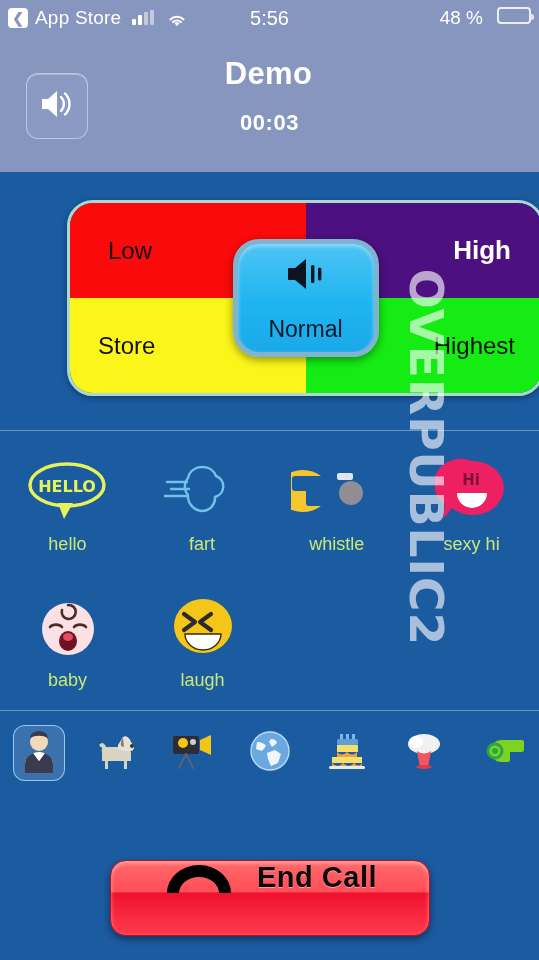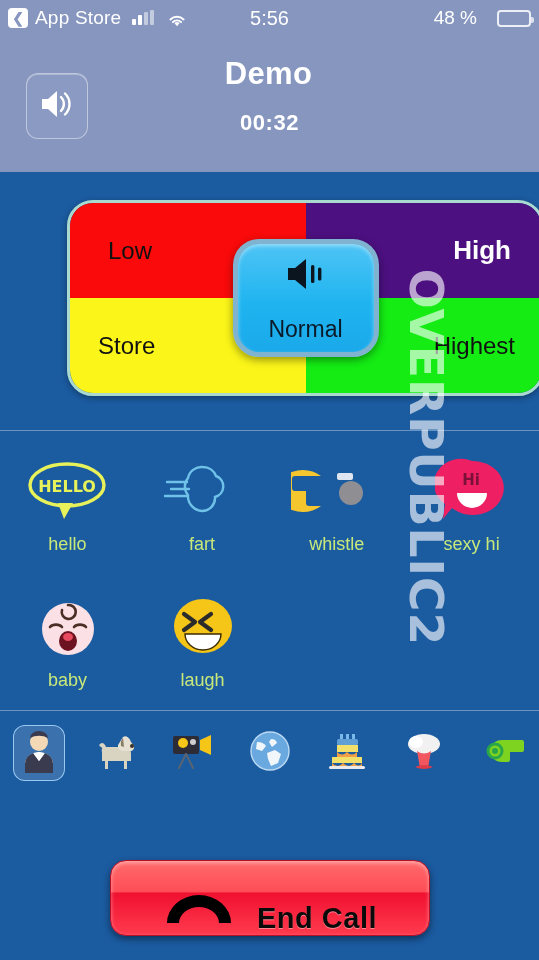--- a/index.html
+++ b/index.html
@@ -45,21 +45,21 @@
   .signal i:nth-child(1){ height: 6px; }
   .signal i:nth-child(2){ height: 10px; }
   .signal i:nth-child(3){ height: 13px; opacity:.5; }
   .signal i:nth-child(4){ height: 15px; opacity:.5; }
   .wifi { margin-left: 6px; width: 20px; height: 15px; position: relative; }
   .sb-center {
     position: absolute; left: 0; right: 0; text-align: center;
     font-size: 20px; font-weight: 500; color: #fff; pointer-events: none;
   }
   .sb-right {
-    margin-left: auto; display: flex; align-items: center; gap: 20px;
+    margin-left: auto; display: flex; align-items: flex-start; gap: 14px;
     padding-right: 8px; font-size: 19px;
   }
   .battery {
     width: 34px; height: 17px;
     border: 2px solid rgba(255,255,255,.85);
     border-radius: 4px;
     position: relative;
     padding: 2px;
   }
   .battery::after {
@@ -194,21 +194,21 @@
 
   
   .endcall {
     position: absolute;
     left: 110px; top: 860px;
     width: 320px; height: 76px;
     border-radius: 16px;
     background: linear-gradient(180deg,#ff6a6a 0%,#ff4d57 42%,#f01030 43%,#ff3b4e 100%);
     border: 1px solid #b61127;
     box-shadow: 0 3px 7px rgba(0,0,0,.45), inset 0 2px 4px rgba(255,255,255,.45);
-    display: flex; align-items: flex-end; justify-content: center;
+    display: flex; align-items: flex-start; justify-content: center;
     gap: 22px;
   }
   .endcall .txt {
     font-size: 29px; font-weight: bold; color:#0a0a0a;
     letter-spacing: .5px;
     text-shadow: 0 1px 0 rgba(255,255,255,.4);
   }
 
   
   .watermark {
@@ -260,21 +260,21 @@
     <div class="speaker-btn">
       <span>
         <svg width="36" height="32" viewBox="0 0 36 32">
           <path d="M3 11 h6 L18 3 v26 L9 21 H3 Z" fill="#ffffff"></path>
           <path d="M22 9 A10 10 0 0 1 22 23" stroke="#ffffff" stroke-width="2.4" fill="none" stroke-linecap="round"></path>
           <path d="M26 5.5 A14.5 14.5 0 0 1 26 26.5" stroke="#ffffff" stroke-width="2.4" fill="none" stroke-linecap="round"></path>
         </svg>
       </span>
     </div>
     <div class="header-title">Demo</div>
-    <div class="header-timer">00:32</div>
+    <div class="header-timer">00:03</div>
   </div>
 
   <div class="vol-wrap">
     <div class="vol-panel">
       <div class="vq low">Low</div>
       <div class="vq high">High</div>
       <div class="vq lowest">Store</div>
       <div class="vq highest">Highest</div>
     </div>
     <div class="vol-center">

